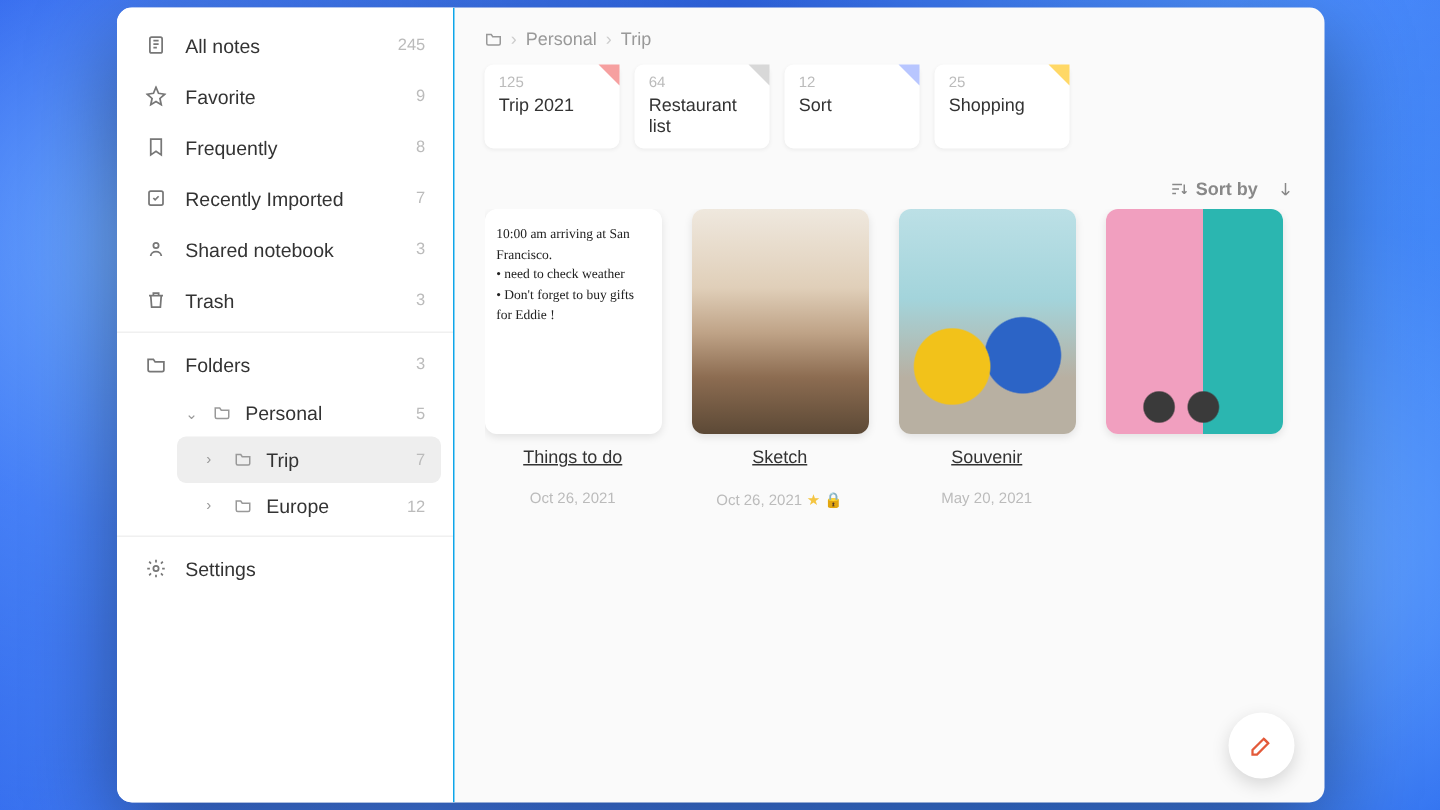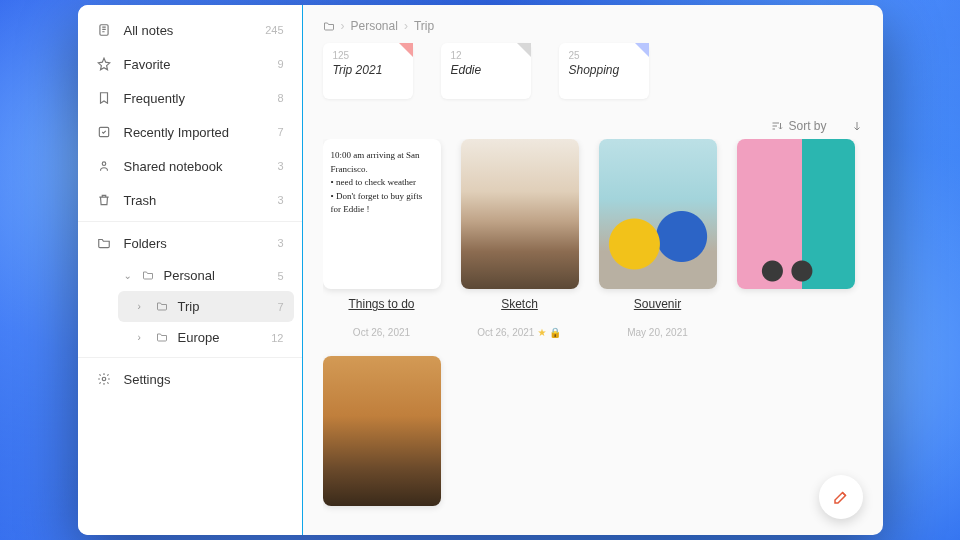--- a/index.html
+++ b/index.html
@@ -38,43 +38,43 @@
   .sb-folder-item .chev { width: 10px; color: #999; font-size: 10px; }
   .sb-folder-item .folder-ico { width: 14px; height: 14px; color: #999; }
   .sb-folder-item .label { flex: 1; }
   .sb-folder-item .count { color: #bbb; font-size: 11px; }
 
   
   .main { flex: 1; display: flex; flex-direction: column; padding: 14px 20px 0 20px; overflow: hidden; position: relative; }
   .breadcrumb { display: flex; align-items: center; gap: 6px; color: #999; font-size: 12px; margin-bottom: 10px; }
   .breadcrumb .sep { color: #ccc; }
 
-  .chips { display: flex; gap: 28px; margin-bottom: 20px; }
+  .chips { display: flex; gap: 10px; margin-bottom: 20px; }
   .chip {
     width: 90px; height: 56px; background: #fff; border-radius: 6px;
     box-shadow: 0 1px 3px rgba(0,0,0,.06); padding: 7px 10px; position: relative;
     display: flex; flex-direction: column; justify-content: flex-start; cursor: pointer;
   }
   .chip .corner {
     position: absolute; top: 0; right: 0; width: 0; height: 0;
     border-style: solid; border-width: 0 14px 14px 0;
   }
   .chip .num { font-size: 10px; color: #bbb; margin-bottom: 2px; }
-  .chip .title { font-size: 12px; color: #333; line-height: 1.2; font-style: italic; }
+  .chip .title { font-size: 12px; color: #333; line-height: 1.2; }
   
   .chip:nth-child(1) .corner { border-color: transparent #f6a0a0 transparent transparent; }
   .chip:nth-child(2) .corner { border-color: transparent #d8d8d8 transparent transparent; }
   .chip:nth-child(3) .corner { border-color: transparent #b8c6ff transparent transparent; }
   .chip:nth-child(4) .corner { border-color: transparent #ffd866 transparent transparent; }
   .chip:nth-child(5) .corner { border-color: transparent #d8d8d8 transparent transparent; }
 
-  .sort-row { display: flex; justify-content: flex-end; align-items: center; gap: 24px; color: #888; font-size: 12px; margin-bottom: 6px; }
+  .sort-row { display: flex; justify-content: flex-end; align-items: center; gap: 12px; color: #888; font-size: 12px; margin-bottom: 6px; font-weight: bold; }
   .sort-btn { display: flex; align-items: center; gap: 5px; cursor: pointer; }
 
-  .grid { display: grid; grid-template-columns: repeat(5, 1fr); gap: 18px 20px; overflow-y: auto; padding-bottom: 10px; }
+  .grid { display: grid; grid-template-columns: repeat(6, 1fr); gap: 18px 20px; overflow-y: auto; padding-bottom: 10px; }
   .card { display: flex; flex-direction: column; align-items: center; cursor: pointer; }
   .thumb {
     width: 118px; height: 150px; border-radius: 8px; background: #fff;
     box-shadow: 0 2px 6px rgba(0,0,0,.1); overflow: hidden; position: relative;
   }
   .card .name { font-size: 12px; color: #333; margin-top: 8px; text-decoration: underline; }
   .card .date { font-size: 10px; color: #bbb; margin-top: 16px; display: flex; align-items: center; gap: 3px; }
   .date .star { color: #f4c542; }
   .date .lock { color: #bbb; }
 
@@ -246,22 +246,27 @@
     </div>
 
     <div class="chips">
       <div class="chip">
         <div class="corner"></div>
         <span class="num">125</span>
         <span class="title">Trip 2021</span>
       </div>
       <div class="chip">
         <div class="corner"></div>
+        <span class="num">64</span>
+        <span class="title">Restaurant list</span>
+      </div>
+      <div class="chip">
+        <div class="corner"></div>
         <span class="num">12</span>
-        <span class="title">Eddie</span>
+        <span class="title">Sort</span>
       </div>
       <div class="chip">
         <div class="corner"></div>
         <span class="num">25</span>
         <span class="title">Shopping</span>
       </div>
     </div>
 
     <div class="sort-row">
       <div class="sort-btn">

